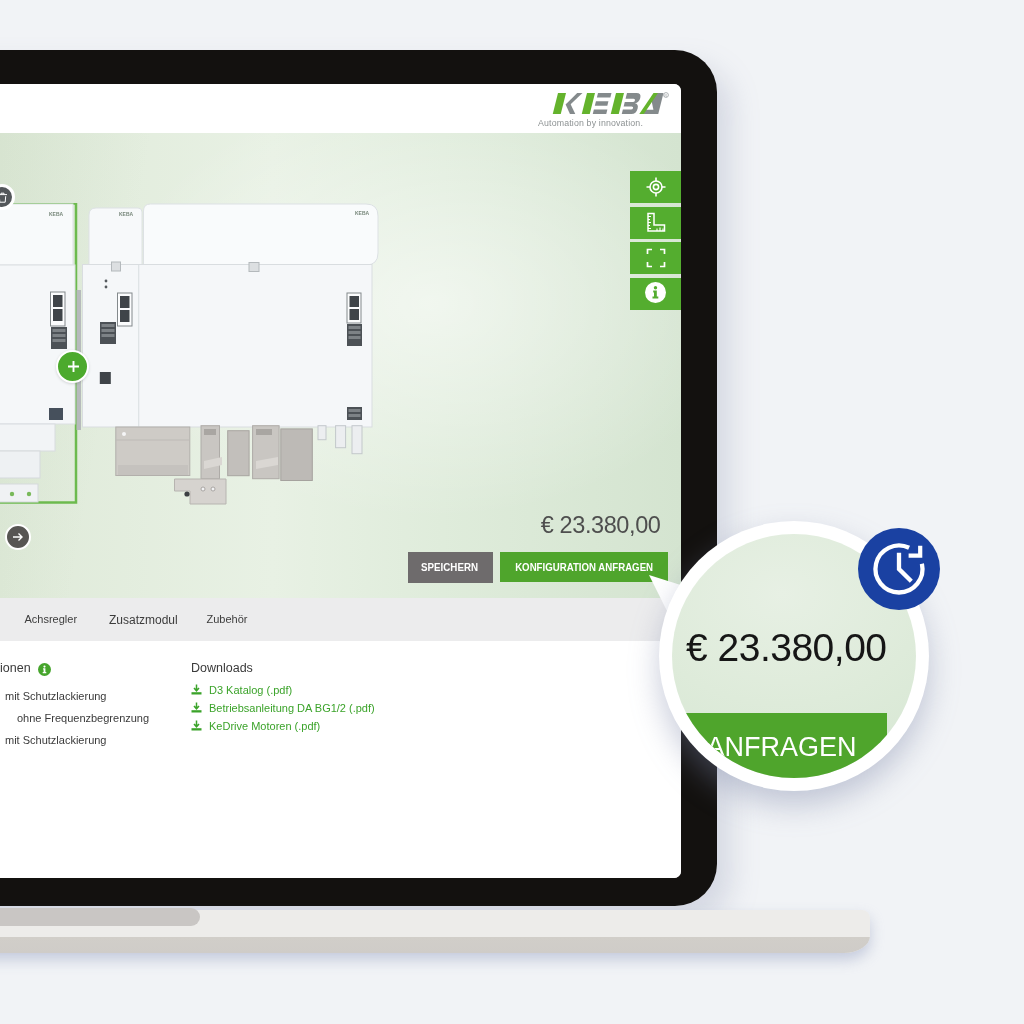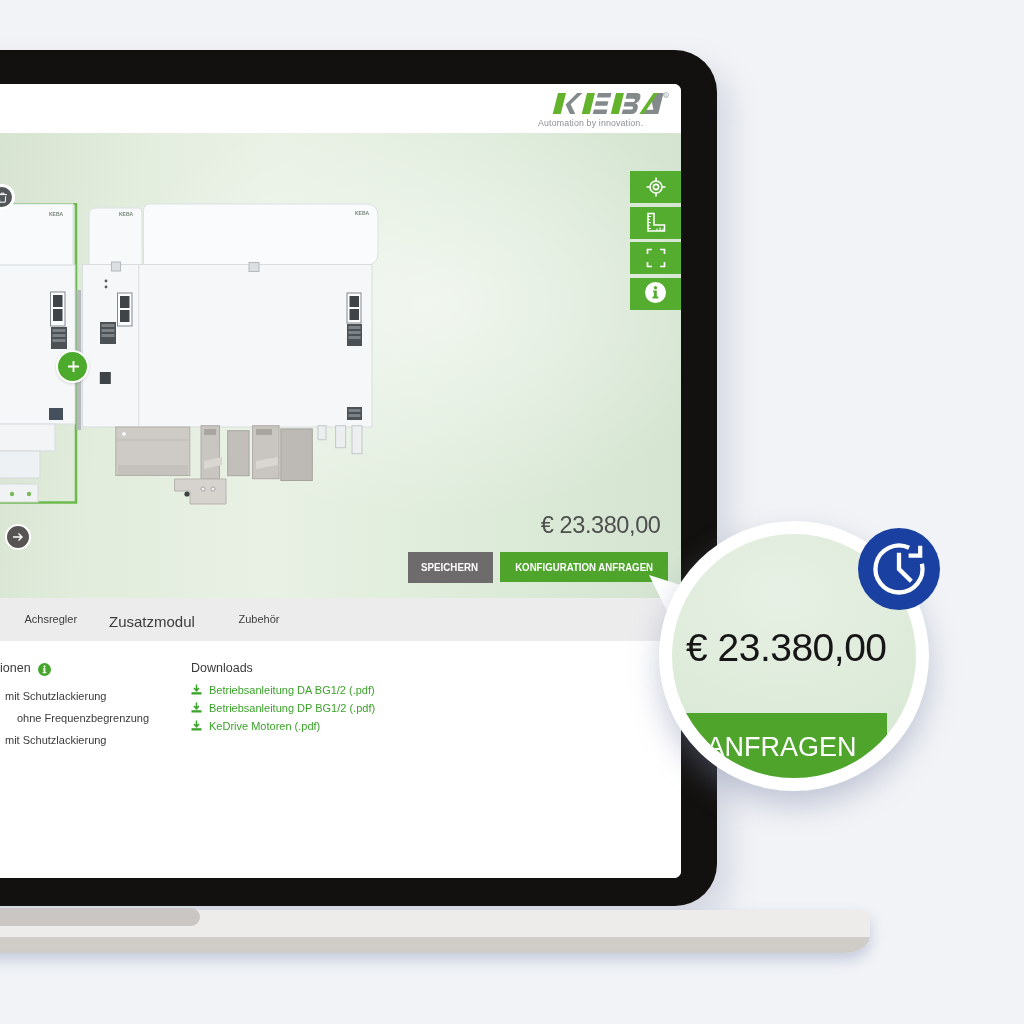--- a/index.html
+++ b/index.html
@@ -167,23 +167,23 @@
   <div class="abs" style="left:400px;top:430px;width:260.5px;text-align:right;font-size:23.5px;letter-spacing:-0.4px;color:#4e4e4e;line-height:1;">€ 23.380,00</div>
 
   <div class="abs" style="left:407.5px;top:467.5px;width:85px;height:31.5px;background:#6e6b6c;color:#fff;font-size:11.5px;font-weight:bold;text-align:center;line-height:31.5px;"><span style="display:inline-block;transform:scaleX(0.85);transform-origin:center;">SPEICHERN</span></div>
 
   <div class="abs" style="left:500px;top:467.5px;width:167.5px;height:30px;background:#4fa52c;color:#fff;font-size:11.5px;font-weight:bold;text-align:center;line-height:31.5px;"><span style="display:inline-block;transform:scaleX(0.84);transform-origin:center;">KONFIGURATION ANFRAGEN</span></div>
 
   <div class="abs" style="left:0;top:514px;width:681px;height:43px;background:#ececed;"></div>
 
   <div class="abs" style="left:24.5px;top:529px;font-size:11px;color:#3c3c3c;">Achsregler</div>
 
-  <div class="abs" style="left:109px;top:529px;font-size:15px;color:#3c3c3c;">Zusatzmodul</div>
-
-  <div class="abs" style="left:206.5px;top:529px;font-size:11px;color:#3c3c3c;margin-left:32px;">Zubehör</div>
+  <div class="abs" style="left:109px;top:529px;font-size:12px;color:#3c3c3c;">Zusatzmodul</div>
+
+  <div class="abs" style="left:206.5px;top:529px;font-size:11px;color:#3c3c3c;">Zubehör</div>
 
   <div class="abs" style="left:0;top:557px;width:681px;height:237px;background:#fff;"></div>
 
   <div class="abs" style="left:0px;top:577px;font-size:12.5px;font-weight:normal;color:#3a3a3a;">ionen</div>
 
   <svg class="abs" style="left:38px;top:578.5px;" width="13" height="13" viewBox="0 0 13 13">
     <circle cx="6.5" cy="6.5" r="6.5" fill="#46a52c"></circle>
     <circle cx="6.5" cy="3.6" r="1.1" fill="#fff"></circle>
     <path d="M5.1,5.3 h2.3 v3.8 h0.9 v1.2 H4.7 V9.1 h0.9 V6.5 H5.1 z" fill="#fff"></path>
   </svg>
@@ -193,25 +193,25 @@
   <div class="abs" style="left:5px;top:627.5px;font-size:11px;color:#3a3a3a;margin-left:12px;">ohne Frequenzbegrenzung</div>
 
   <div class="abs" style="left:5px;top:649.5px;font-size:11px;color:#3a3a3a;">mit Schutzlackierung</div>
 
   <div class="abs" style="left:191px;top:577px;font-size:12.5px;font-weight:normal;color:#3a3a3a;">Downloads</div>
 
   <div class="abs" style="left:191px;top:596.5px;width:300px;font-size:11px;color:#3ba32a;line-height:18px;">
     <div><svg width="11" height="11" viewBox="0 0 11 11" style="vertical-align:-1px;margin-right:7px;">
           <path d="M5.5,0.5 V6 M3,4 L5.5,6.8 L8,4" stroke="#3ba32a" stroke-width="1.5" fill="none"></path>
           <rect x="0.5" y="8.2" width="10" height="2.3" fill="#3ba32a"></rect>
-        </svg>Betriebsanleitung DA BG1/2 (.pdf)</div>
+        </svg>D3 Katalog (.pdf)</div>
     <div><svg width="11" height="11" viewBox="0 0 11 11" style="vertical-align:-1px;margin-right:7px;">
           <path d="M5.5,0.5 V6 M3,4 L5.5,6.8 L8,4" stroke="#3ba32a" stroke-width="1.5" fill="none"></path>
           <rect x="0.5" y="8.2" width="10" height="2.3" fill="#3ba32a"></rect>
-        </svg>Betriebsanleitung DP BG1/2 (.pdf)</div>
+        </svg>Betriebsanleitung DA BG1/2 (.pdf)</div>
     <div><svg width="11" height="11" viewBox="0 0 11 11" style="vertical-align:-1px;margin-right:7px;">
           <path d="M5.5,0.5 V6 M3,4 L5.5,6.8 L8,4" stroke="#3ba32a" stroke-width="1.5" fill="none"></path>
           <rect x="0.5" y="8.2" width="10" height="2.3" fill="#3ba32a"></rect>
         </svg>KeDrive Motoren (.pdf)</div>
   </div>
 
 </div>
 
 <div class="abs" style="left:-60px;top:909.5px;width:930px;height:43px;border-radius:0 8px 26px 0 / 0 8px 17px 0;background:linear-gradient(to bottom,#edecea 0%,#edecea 62%,#d1cec9 63%,#cfccc8 100%);box-shadow:0 7px 14px rgba(145,155,190,0.45);"></div>
 

